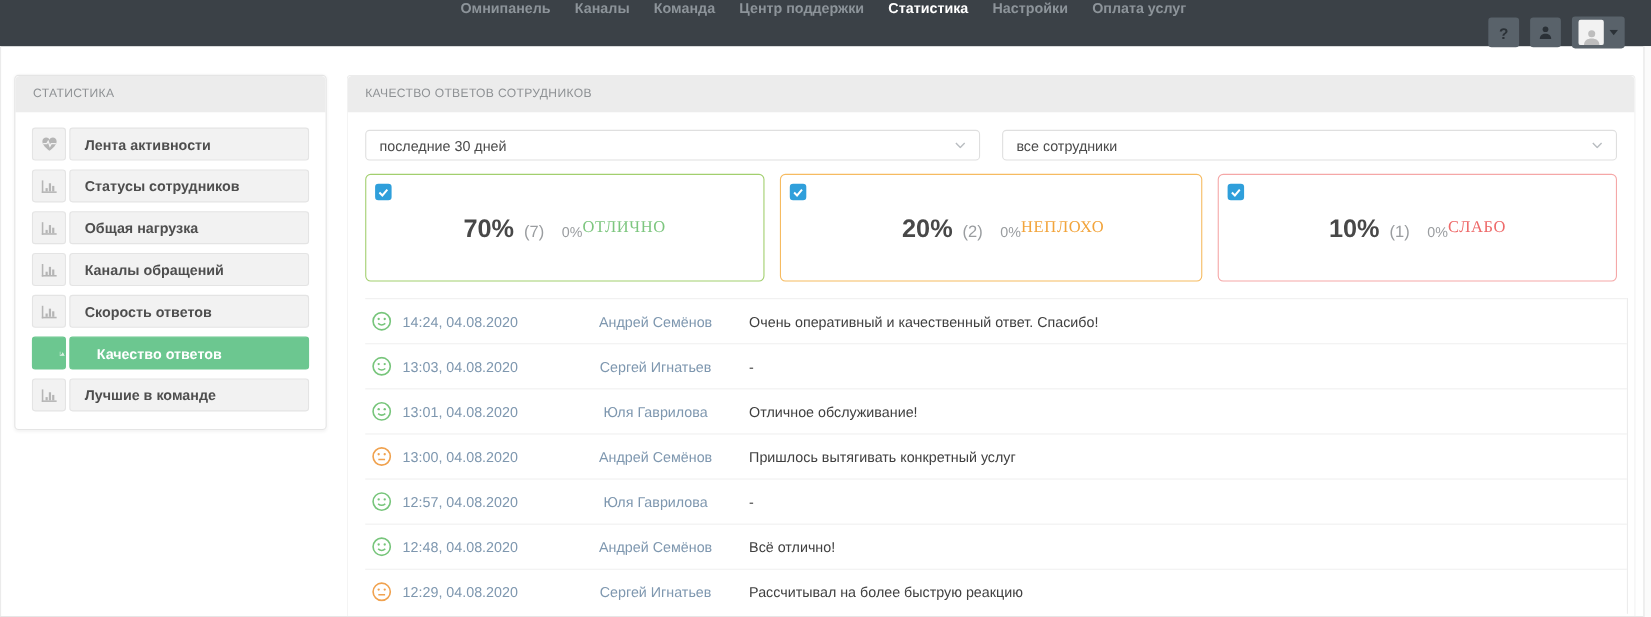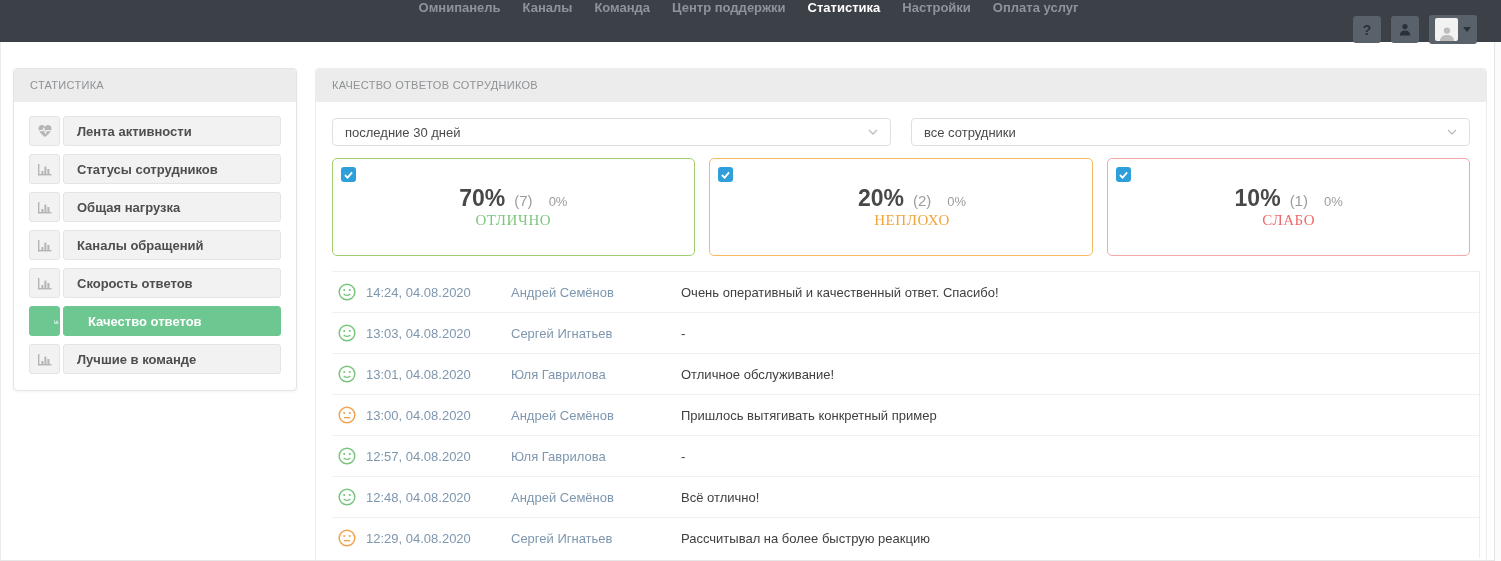--- a/index.html
+++ b/index.html
@@ -70,21 +70,21 @@
   .filters { display:flex; gap:20px; }
   .select {
     flex:1; height:28px; border:1px solid #dfdfdf; border-radius:4px; background:#fff;
     display:flex; align-items:center; justify-content:space-between;
     padding:0 12px; font-size:13px; color:#4a4a4a; cursor:pointer;
   }
 
   .stats { display:flex; gap:14px; margin-top:12px; }
   .stat-card {
     flex:1; height:98px; border:1px solid; border-radius:5px; position:relative;
-    display:flex; flex-direction:column; align-items:center; justify-content:center;
+    display:flex; align-items:center; justify-content:center;
     background:#fff;
   }
   .stat-card.good { border-color:#a2cf6e; }
   .stat-card.ok   { border-color:#f6bb61;padding-left:22px; }
   .stat-card.bad  { border-color:#f5a7a7; }
   .stat-check {
     position:absolute; top:8px; left:8px; width:15px; height:15px;
     background:#2f9fdb; border-radius:3px;
     display:flex; align-items:center; justify-content:center; cursor:pointer;
   }
@@ -96,21 +96,21 @@
   .stat-card.good .stat-label { color:#7dc67f; }
   .stat-card.ok   .stat-label { color:#f2a43b; }
   .stat-card.bad  .stat-label { color:#ee6a6a; }
 
   .feedback { margin-top:15px; margin-right:-10px; border-right:1px solid #ececec; }
   .f-row { display:flex; align-items:center; height:41px; border-top:1px solid #f0f0f0; }
   .f-icon { width:18px; height:18px; margin-left:6px; flex:none; display:flex; }
   .mood-good    { color:#77c57b; }
   .mood-neutral { color:#f0a24f; }
   .f-time { width:145px; margin-left:10px; font-size:13px; color:#7e97af; flex:none; }
-  .f-name { width:170px; font-size:13px; color:#7e97af; cursor:pointer; flex:none; }
+  .f-name { width:170px; font-size:13px; color:#7e97af; cursor:pointer; flex:none;text-align:center; }
   .f-comment { font-size:13px; color:#404040; }
 
   
   .edge-left   { position:absolute; left:0; top:42px; bottom:0; width:1px; background:#ebebeb; }
   .edge-bottom { position:absolute; left:0; right:0; bottom:0; height:1px; background:#e6e6e6; }
   .scroll-track{ position:absolute; top:42px; bottom:0; right:0; width:7px; background:#fbfbfb; border-left:1px solid #e4e4e4; }
 </style>
 </head>
 <body>
 
@@ -362,21 +362,21 @@
         <span class="f-icon mood-neutral">
           <svg width="18" height="18" viewBox="0 0 17 17">
               <circle cx="8.5" cy="8.5" r="7.4" fill="none" stroke="currentColor" stroke-width="1.4"></circle>
               <circle cx="5.9" cy="6.6" r="1" fill="currentColor"></circle>
               <circle cx="11.1" cy="6.6" r="1" fill="currentColor"></circle>
               <line x1="5.6" y1="11" x2="11.4" y2="11" stroke="currentColor" stroke-width="1.3"></line>
             </svg>
         </span>
         <span class="f-time">13:00, 04.08.2020</span>
         <span class="f-name">Андрей Семёнов</span>
-        <span class="f-comment">Пришлось вытягивать конкретный пример</span>
+        <span class="f-comment">Пришлось вытягивать конкретный услуг</span>
       </div>
 
       <div class="f-row">
         <span class="f-icon mood-good">
           <svg width="18" height="18" viewBox="0 0 17 17">
               <circle cx="8.5" cy="8.5" r="7.4" fill="none" stroke="currentColor" stroke-width="1.4"></circle>
               <circle cx="5.9" cy="6.6" r="1" fill="currentColor"></circle>
               <circle cx="11.1" cy="6.6" r="1" fill="currentColor"></circle>
               <path d="M5.4 10.4 Q8.5 13 11.6 10.4" fill="none" stroke="currentColor" stroke-width="1.3"></path>
             </svg>

